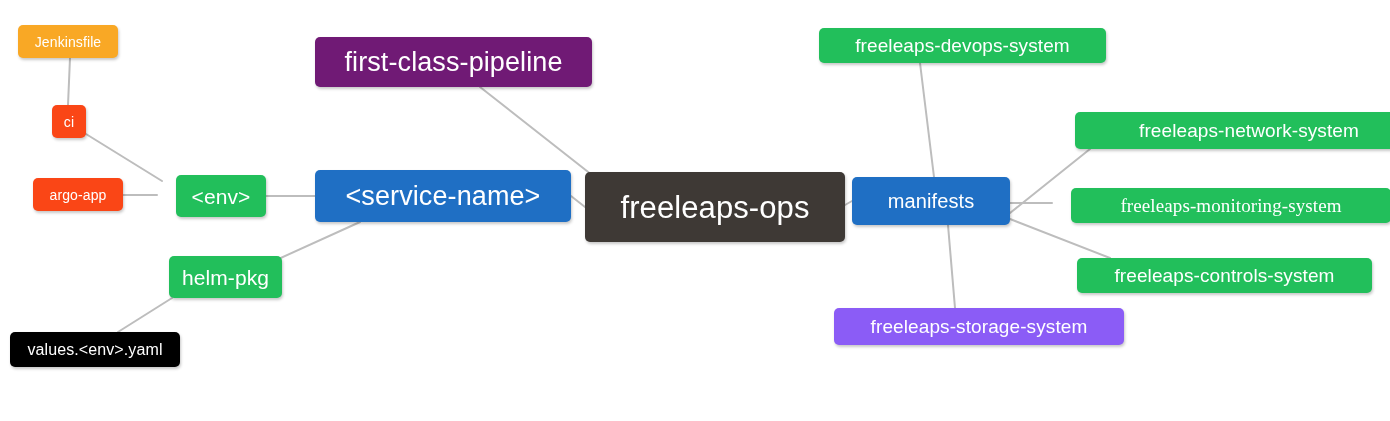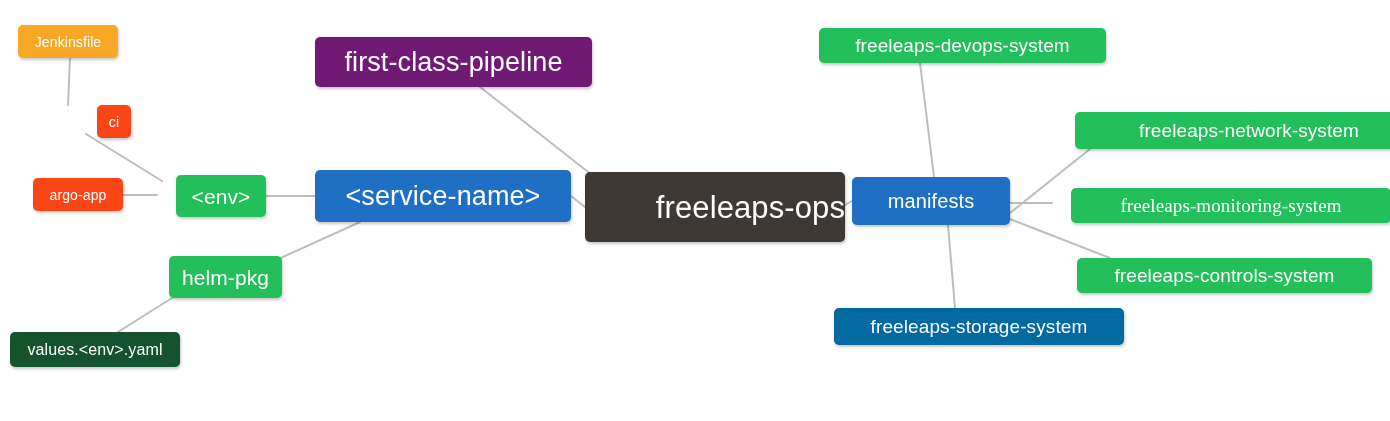--- a/index.html
+++ b/index.html
@@ -39,21 +39,21 @@
     box-shadow: 1px 2px 3px rgba(0,0,0,0.22);
     letter-spacing: 0.1px;
     line-height: 1;
     z-index: 2;
   }
   .node-label {
     display: block;
     white-space: nowrap;
   }
   
-  .theme-root   { background: #3e3935; justify-content: flex-end; }
+  .theme-root   { background: #3e3935; }
   .theme-blue   { background: #1f6fc4; }
   .theme-green  { background: #22bf5b; margin-left: 19px; }
   .theme-orange { background: #f9a825; }
   .theme-red    { background: #fa4616; }
 </style>
 </head>
 <body>
 
 <div id="mindmap-canvas">
 
@@ -71,33 +71,33 @@
       <line x1="1010" y1="213" x2="1090" y2="149" stroke="#bdbdbd" stroke-width="2" stroke-linecap="round"></line>
       <line x1="1010" y1="203" x2="1052" y2="203" stroke="#bdbdbd" stroke-width="2" stroke-linecap="round"></line>
       <line x1="1010" y1="219" x2="1110" y2="258" stroke="#bdbdbd" stroke-width="2" stroke-linecap="round"></line>
       <line x1="948" y1="225" x2="955" y2="308" stroke="#bdbdbd" stroke-width="2" stroke-linecap="round"></line>
     </svg>
 
   <div id="node-layer">
       <div class="node theme-orange" style="left: 18px; top: 25px; width: 100px; height: 33px; font-size: 14px; background: rgb(249, 168, 37);">
         <span class="node-label">Jenkinsfile</span>
       </div>
-      <div class="node theme-red" style="left: 52px; top: 105px; width: 34px; height: 33px; font-size: 14px; background: rgb(250, 70, 22); margin-left: 45px;">
+      <div class="node theme-red" style="left: 52px; top: 105px; width: 34px; height: 33px; font-size: 14px; background: rgb(250, 70, 22);">
         <span class="node-label">ci</span>
       </div>
       <div class="node theme-red" style="left: 33px; top: 178px; width: 90px; height: 33px; font-size: 14px; background: rgb(250, 70, 22);">
         <span class="node-label">argo-app</span>
       </div>
       <div class="node theme-green" style="left: 157px; top: 175px; width: 90px; height: 42px; font-size: 21px; background: rgb(34, 191, 91);">
         <span class="node-label">&lt;env&gt;</span>
       </div>
       <div class="node theme-green" style="left: 150px; top: 256px; width: 113px; height: 42px; font-size: 21px; background: rgb(34, 191, 91);">
         <span class="node-label">helm-pkg</span>
       </div>
-      <div class="node theme-red" style="left: 10px; top: 332px; width: 170px; height: 35px; font-size: 16px; background: #14532d;">
+      <div class="node theme-red" style="left: 10px; top: 332px; width: 170px; height: 35px; font-size: 16px; background: #000000;">
         <span class="node-label">values.&lt;env&gt;.yaml</span>
       </div>
       <div class="node theme-blue" style="left: 315px; top: 37px; width: 277px; height: 50px; font-size: 27px; background: #701a75;">
         <span class="node-label">first-class-pipeline</span>
       </div>
       <div class="node theme-blue" style="left: 315px; top: 170px; width: 256px; height: 52px; font-size: 27px; background: rgb(31, 111, 196);">
         <span class="node-label">&lt;service-name&gt;</span>
       </div>
       <div class="node theme-root" style="left: 585px; top: 172px; width: 260px; height: 70px; font-size: 31px; background: rgb(62, 57, 53);">
         <span class="node-label">freeleaps-ops</span>
@@ -110,18 +110,18 @@
       </div>
       <div class="node theme-green" style="left: 1056px; top: 112px; width: 348px; height: 37px; font-size: 19px; background: rgb(34, 191, 91);">
         <span class="node-label">freeleaps-network-system</span>
       </div>
       <div class="node theme-green" style="left: 1052px; top: 188px; width: 320px; height: 35px; font-size: 19px; background: rgb(34, 191, 91); font-family: Liberation Serif, serif;">
         <span class="node-label">freeleaps-monitoring-system</span>
       </div>
       <div class="node theme-green" style="left: 1058px; top: 258px; width: 295px; height: 35px; font-size: 19px; background: rgb(34, 191, 91);">
         <span class="node-label">freeleaps-controls-system</span>
       </div>
-      <div class="node theme-green" style="left: 815px; top: 308px; width: 290px; height: 37px; font-size: 19px; background: #0369a1;">
+      <div class="node theme-green" style="left: 815px; top: 308px; width: 290px; height: 37px; font-size: 19px; background: #8b5cf6;">
         <span class="node-label">freeleaps-storage-system</span>
       </div>
     </div>
 
 </div>
 
 </body></html>

